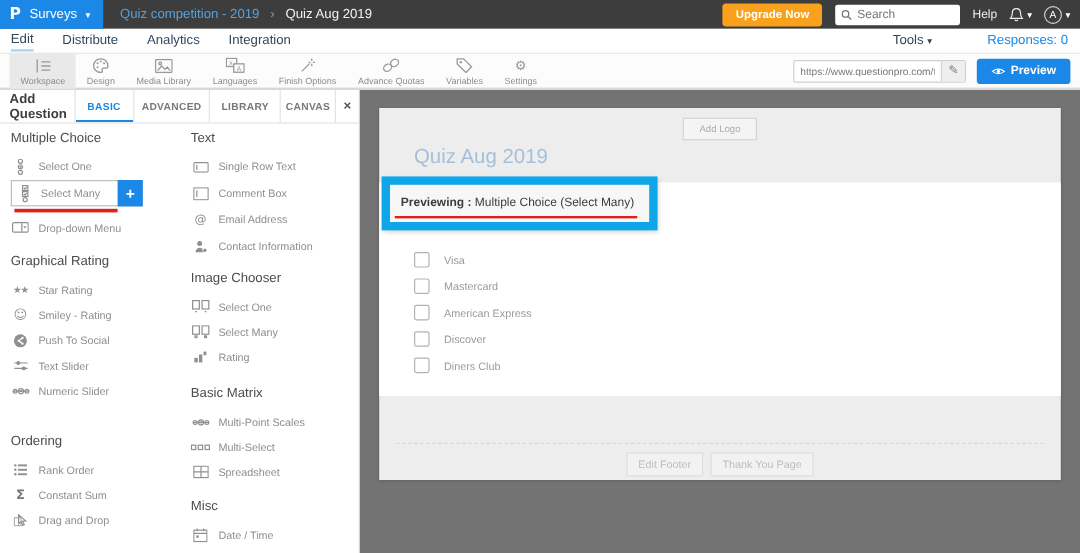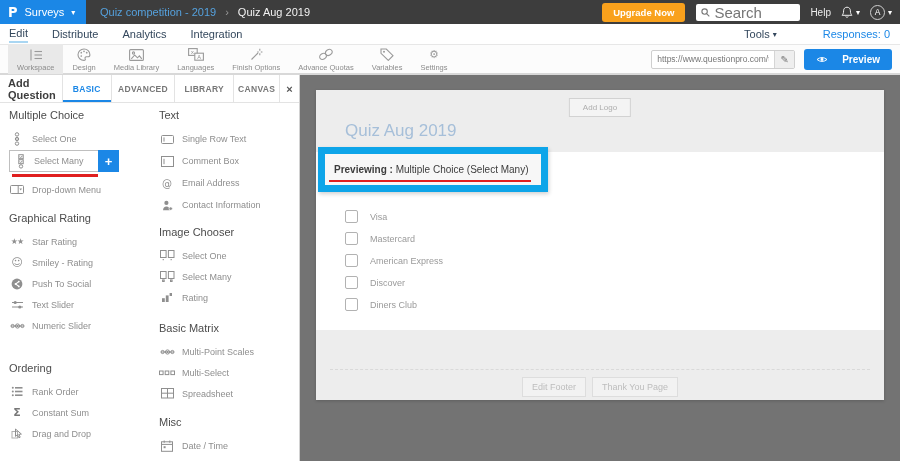--- a/index.html
+++ b/index.html
@@ -14,21 +14,21 @@
   .logo-product { color:#fff; font-size:11px; }
   .caret { font-family:"DejaVu Sans",sans-serif; font-size:8px; color:#fff; }
   .caret.dark { color:#33475c; }
   .crumbs { margin-left:14px; display:flex; align-items:center; gap:9px; font-size:11px; }
   .crumb-folder { color:#55a1dd; }
   .crumb-sep { color:#9a9a9a; font-size:11px; }
   .crumb-survey { color:#f2f2f2; }
   .top-spacer { flex:1; }
   .upgrade-btn { background:#f9a11c; color:#fff; font-size:9.5px; font-weight:bold; padding:4px 11px; border-radius:3px; margin-right:11px; cursor:pointer; }
   .search-box { width:104px; height:17px; background:#fff; border-radius:2px; display:flex; align-items:center; padding:0 5px; gap:4px; margin-right:10px; }
-  .search-box input { border:none; outline:none; width:80px; font-size:15px; color:#444; font-family:inherit; background:transparent; }
+  .search-box input { border:none; outline:none; width:80px; font-size:10px; color:#444; font-family:inherit; background:transparent; }
   .help-label { color:#eee; font-size:10px; margin-right:10px; cursor:pointer; }
   .bell-wrap { display:flex; align-items:center; gap:3px; margin-right:10px; cursor:pointer; }
   .avatar-wrap { display:flex; align-items:center; gap:3px; margin-right:8px; cursor:pointer; }
   .avatar { width:15px; height:15px; border:1px solid #cfcfcf; border-radius:50%; color:#fff; font-size:8.5px; display:flex; align-items:center; justify-content:center; }
 
   
   .navbar { height:21px; background:#fff; display:flex; align-items:center; padding-left:9px; border-bottom:1px solid #e7e7e7; }
   .nav-item { font-size:11px; color:#33475c; margin-right:24px; cursor:pointer; padding:2px 0; }
   .nav-item.active { border-bottom:2px solid #a9d6f2; }
   .nav-spacer { flex:1; }
@@ -38,21 +38,21 @@
   
   .toolbar { height:30px; background:#fcfcfc; border-bottom:2px solid #d8d8d8; display:flex; align-items:center; padding-left:8px; }
   .tb-item { height:30px; padding:2px 9px 1px; display:flex; flex-direction:column; align-items:center; justify-content:center; gap:1px; cursor:pointer; }
   .tb-item.active { background:#e9e9e9; }
   .tb-label { font-size:7.5px; color:#8c8c8c; white-space:nowrap; }
   .tb-icon { height:14px; display:flex; align-items:center; justify-content:center; color:#9a9a9a; font-family:"DejaVu Sans",sans-serif; }
   .tb-right { margin-left:auto; display:flex; align-items:center; margin-right:8px; gap:9px; }
   .url-box { display:flex; align-items:center; border:1px solid #cfcfcf; border-radius:2px; background:#fff; height:19px; }
   .url-box input { border:none; outline:none; width:122px; font-size:8.5px; color:#777; padding:0 5px; font-family:inherit; background:transparent; }
   .pencil-btn { width:20px; height:17px; background:#eee; border-left:1px solid #d5d5d5; display:flex; align-items:center; justify-content:center; font-size:10px; color:#777; cursor:pointer; font-family:"DejaVu Sans",sans-serif; }
-  .preview-btn { background:#1b87e6; color:#fff; font-size:10px; font-weight:bold; height:21px; padding:0 12px; border-radius:3px; display:flex; align-items:center; gap:14px; cursor:pointer; }
+  .preview-btn { background:#1b87e6; color:#fff; font-size:10px; font-weight:bold; height:21px; padding:0 12px; border-radius:3px; display:flex; align-items:center; gap:4px; cursor:pointer; }
 
   
   .page-body { display:flex; height:386px; }
   .sidebar { width:300px; background:#fff; border-right:1px solid #d2d2d2; }
   .sb-header { height:28px; border-bottom:1px solid #e3e3e3; display:flex; align-items:stretch; }
   .sb-title { font-size:11px; font-weight:bold; color:#3d3d3d; display:flex; align-items:center; padding-left:8px; width:62px; }
   .sb-tab { font-size:8.5px; font-weight:bold; color:#777; letter-spacing:.3px; display:flex; align-items:center; justify-content:center; border-left:1px solid #e3e3e3; cursor:pointer; }
   .sb-tab.active { color:#1b87e6; box-shadow:inset 0 -2px 0 #1b87e6; }
   .sb-close { width:20px; display:flex; align-items:center; justify-content:center; color:#555; font-size:11px; font-weight:bold; border-left:1px solid #e3e3e3; cursor:pointer; }
   .sb-cols { display:flex; height:358px; overflow:hidden; }

